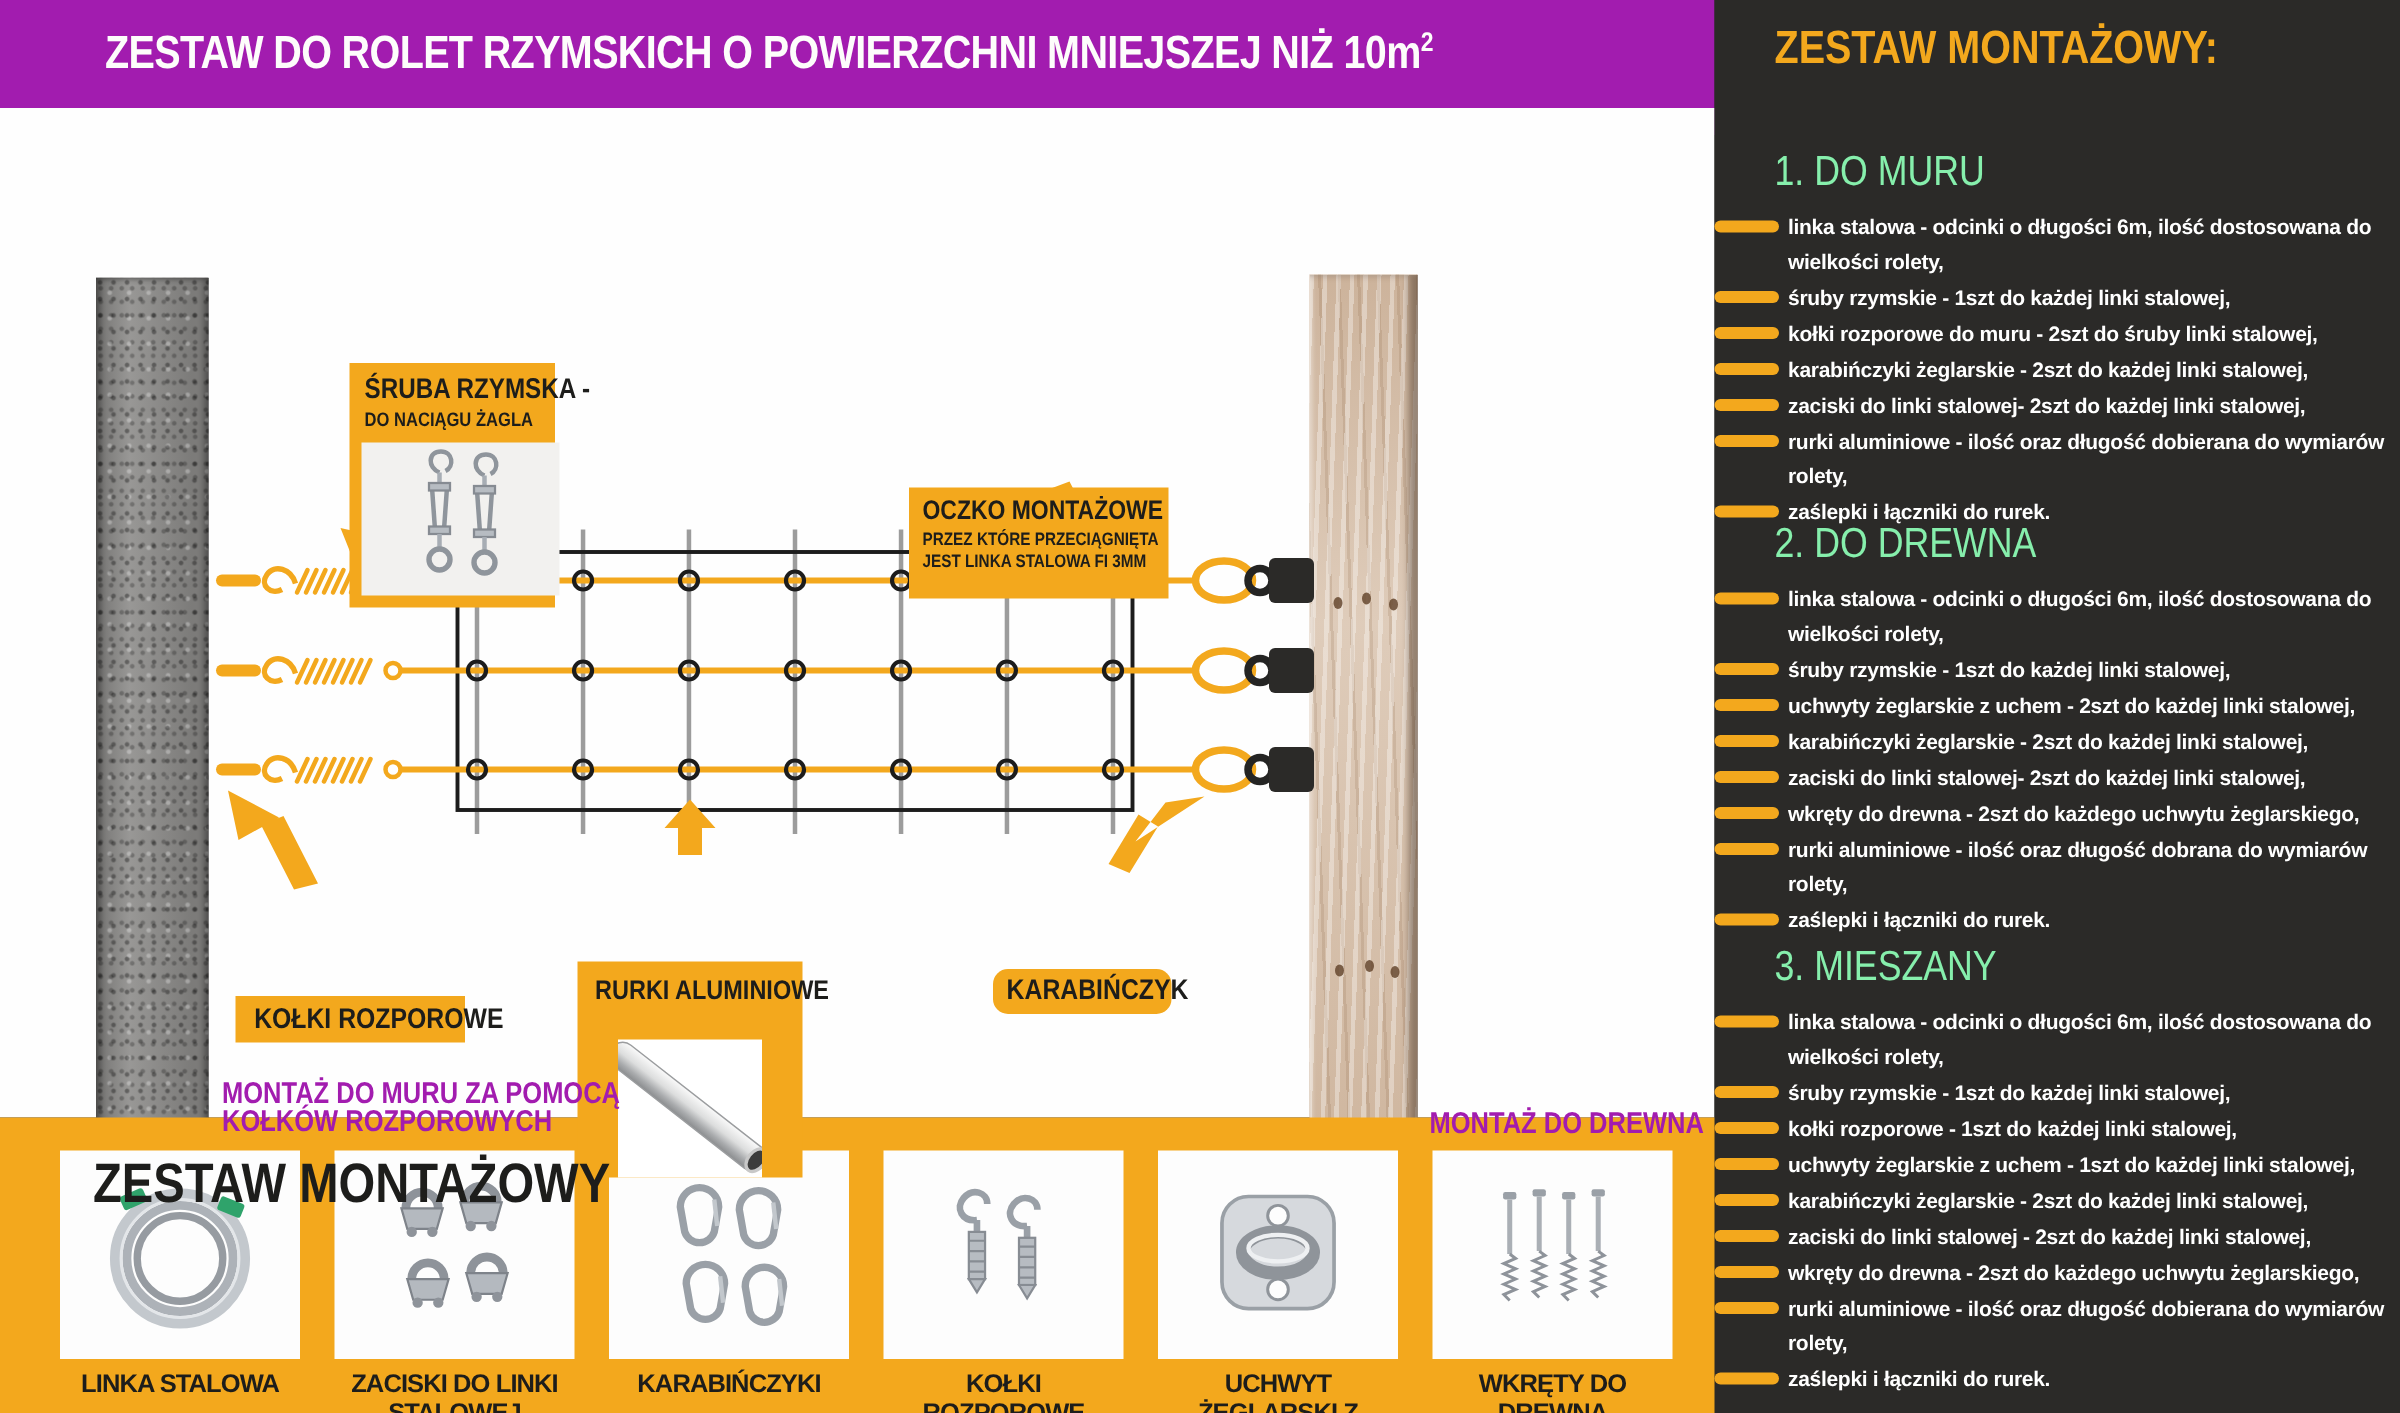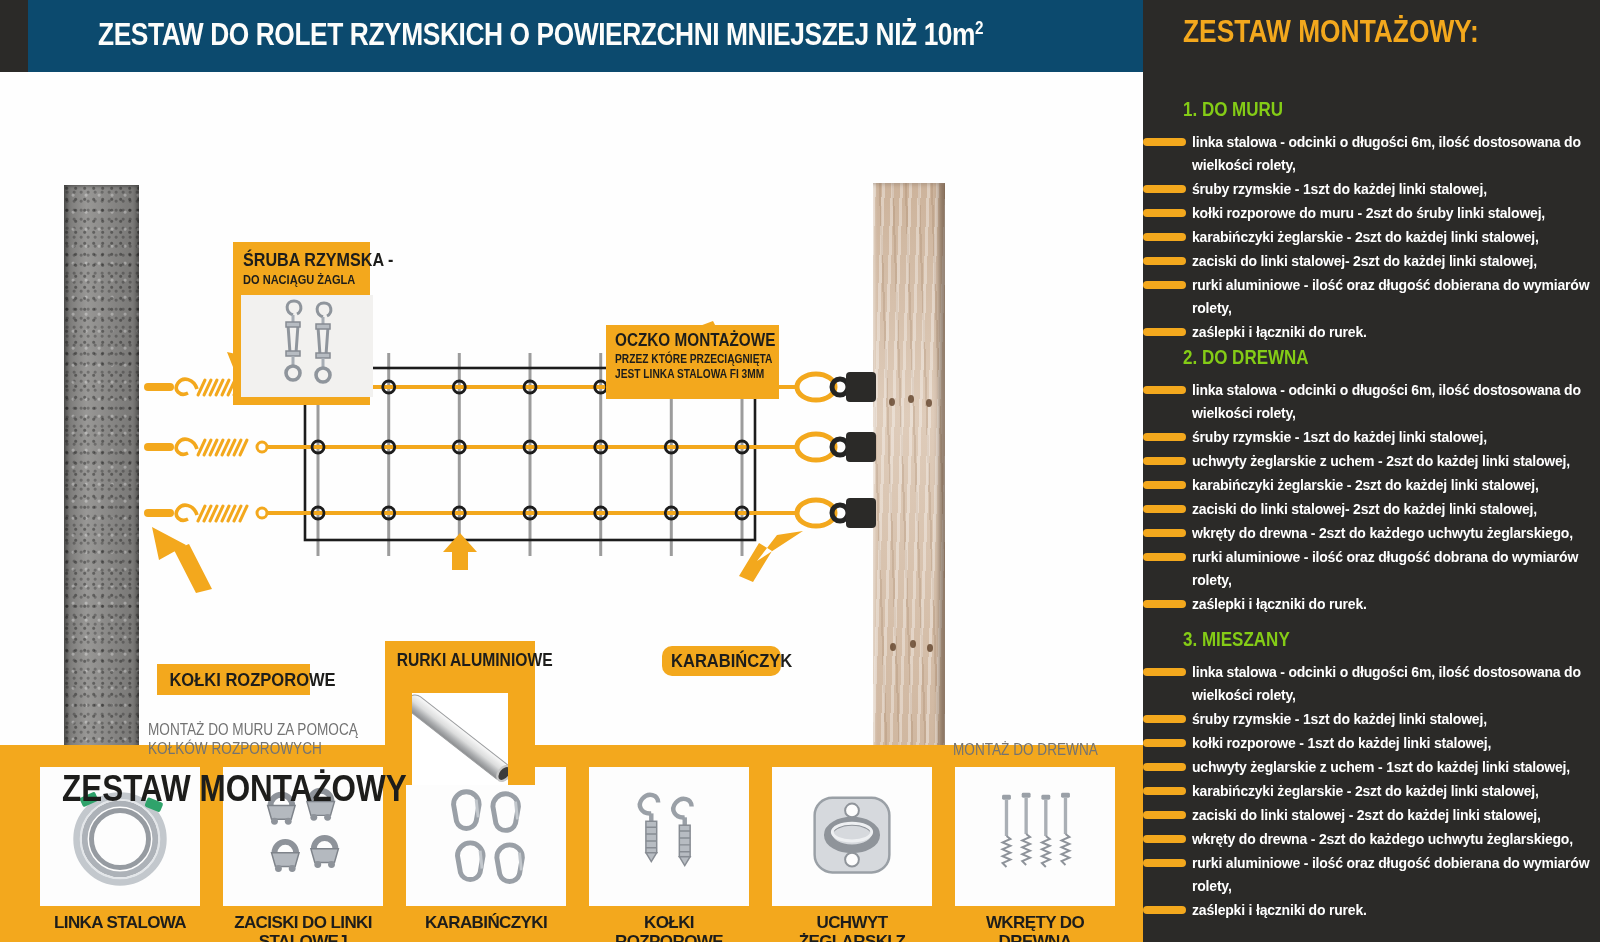--- a/index.html
+++ b/index.html
@@ -2,21 +2,21 @@
 <html lang="pl"><head>
 <meta charset="utf-8">
 <style>
   html,body{margin:0;padding:0;background:#2b2a28;}
   #app{position:relative;width:1600px;height:942px;overflow:hidden;
        font-family:"Liberation Sans","DejaVu Sans",sans-serif;background:#2b2a28;}
   .cond{display:inline-block;transform:scaleX(.85);transform-origin:left center;white-space:nowrap;}
   .cond-c{display:inline-block;transform:scaleX(.87);transform-origin:center center;white-space:nowrap;}
 
   
-  .header{position:absolute;left:0;top:0;width:1143px;height:90px;background:#0c4a6e;margin-left:28px;}
+  .header{position:absolute;left:0;top:0;width:1143px;height:90px;background:#a21caf;}
   .header-title{position:absolute;left:70px;top:17px;color:#fdfdfb;font-size:31px;font-weight:bold;letter-spacing:-.5px;}
   .header-title sup{font-size:18px;}
 
   
   .main{position:absolute;left:0;top:72px;width:1143px;height:673px;background:#fefefe;}
 
   .concrete{position:absolute;left:64px;top:113px;width:75px;height:585px;z-index:1;
     background-color:#8d8c8a;
     background-image:
       radial-gradient(circle at 30% 30%, rgba(0,0,0,.35) 1px, transparent 2px),
@@ -54,38 +54,38 @@
   .lbl-kolki{left:157px;top:592px;width:153px;height:31px;text-align:center;line-height:31px;}
   .lbl-kolki .t1{font-size:19px;}
 
   .lbl-rurki{left:385px;top:569px;width:150px;height:144px;text-align:center;padding-top:9px;}
   .lbl-rurki .t1{font-size:18px;}
   .lbl-rurki .photo{left:27px;top:52px;width:96px;height:92px;background:#fff;}
 
   .lbl-karab{left:662px;top:574px;width:119px;height:30px;text-align:center;line-height:30px;border-radius:10px;}
   .lbl-karab .t1{font-size:19px;}
 
-  .caption{position:absolute;z-index:3;color:#737373;font-weight:normal;font-size:16px;line-height:19px;}
+  .caption{position:absolute;z-index:3;color:#a21caf;font-weight:bold;font-size:20px;line-height:19px;}
   .cap-mur{left:148px;top:648px;}
   .cap-drewno{left:953px;top:668px;}
   .kit-heading{position:absolute;z-index:3;left:62px;top:696px;color:#1d1d1b;font-weight:bold;font-size:37px;}
 
   
   .strip{position:absolute;left:0;top:745px;width:1143px;height:197px;background:#f3a81d;z-index:1;}
   .products{position:absolute;left:40px;top:22px;width:1075px;display:flex;gap:23px;}
   .product{width:160px;display:flex;flex-direction:column;align-items:center;}
   .pcard{width:160px;height:139px;background:#fdfdfd;display:flex;align-items:center;justify-content:center;}
   .plabel{margin-top:7px;color:#1d1d1b;font-weight:bold;font-size:17px;line-height:19px;text-align:center;letter-spacing:-.6px;}
 
   
   .panel{position:absolute;left:1143px;top:0;width:457px;height:942px;background:#2b2a28;padding-left:15px;}
   .panel-heading{position:absolute;left:40px;top:14px;color:#f3a81d;font-size:31px;font-weight:bold;}
   .section{position:absolute;left:0;width:457px;}
   .sec-1{top:98px;} .sec-2{top:346px;} .sec-3{top:628px;}
-  .section h3{margin:0 0 10px 40px;color:#84cc16;font-size:20px;font-weight:bold;}
+  .section h3{margin:0 0 10px 40px;color:#86efac;font-size:28px;font-weight:normal;}
   .section ul{list-style:none;margin:0;padding:0;}
   .section li{position:relative;padding:0 10px 0 49px;color:#ffffff;font-weight:bold;
               font-size:14px;line-height:23px;letter-spacing:-.2px;margin-bottom:1px;}
   .section li .dash{position:absolute;left:0;top:7px;width:43px;height:8px;border-radius:4px;background:#f3a81d;}
 </style>
 </head>
 <body>
 
 <div id="app">
 

